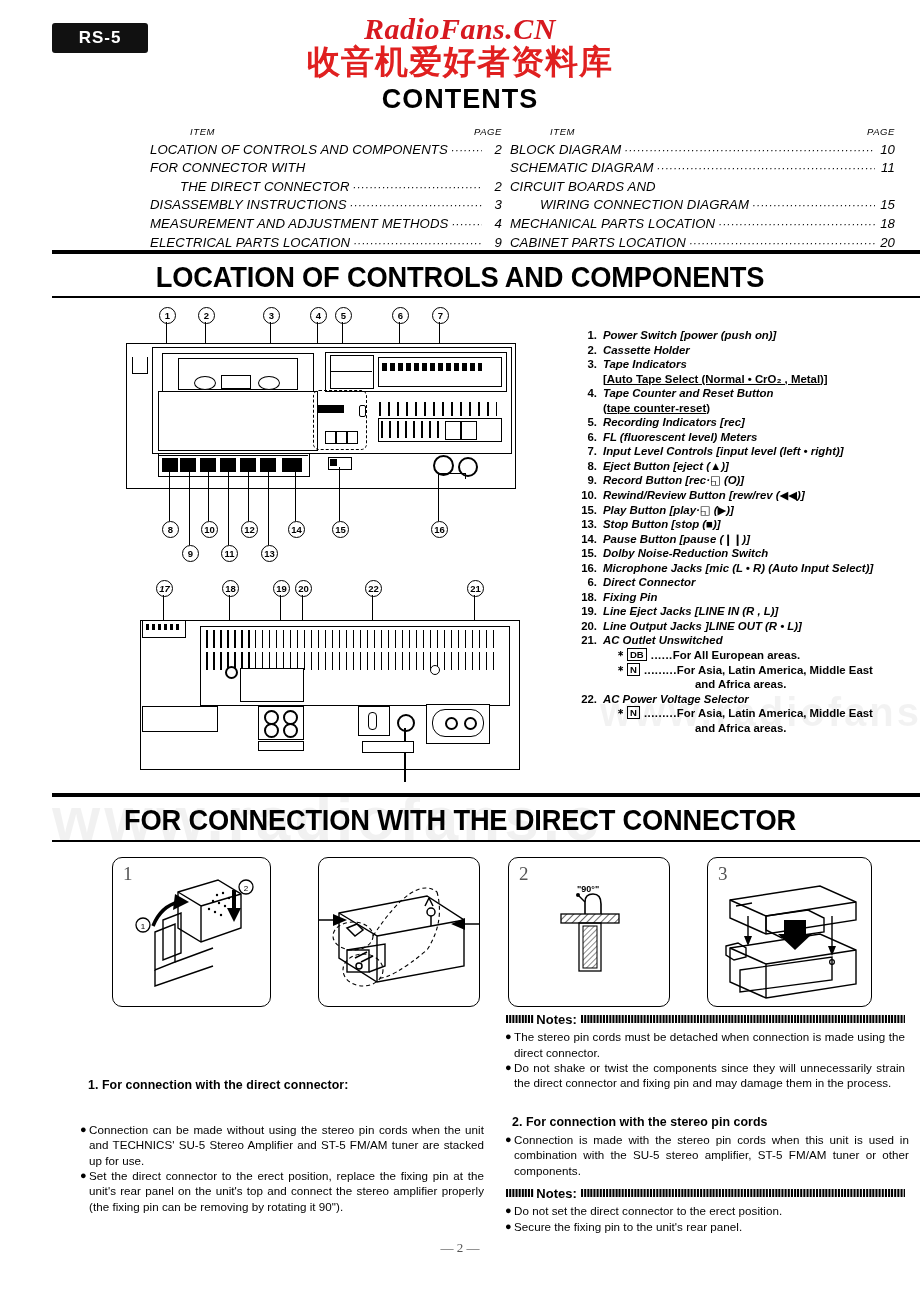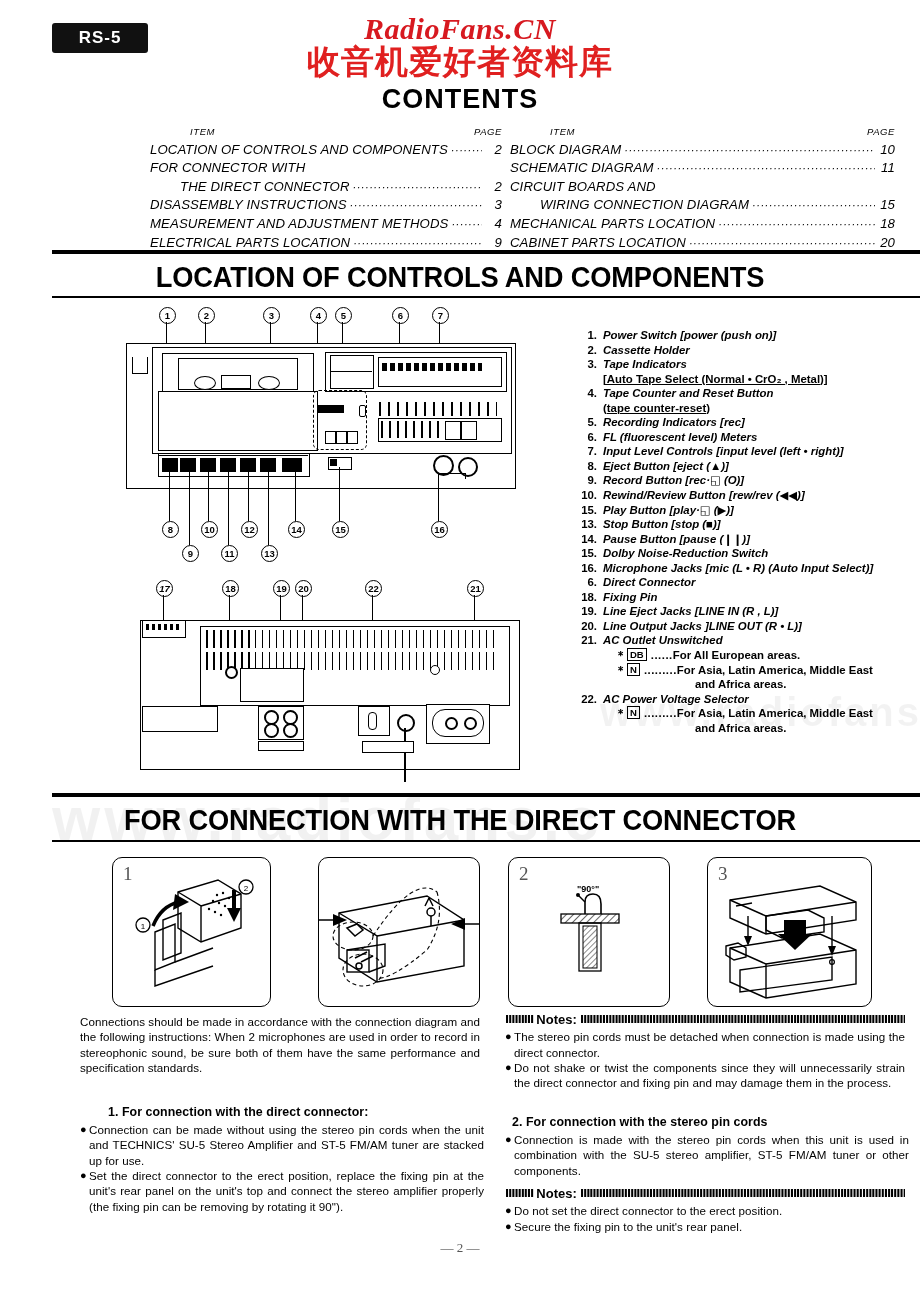--- a/index.html
+++ b/index.html
@@ -619,23 +619,22 @@
       <path d="M76 62 L98 62 L98 76 L104 76 L87 92 L70 76 L76 76 Z" fill="#000"></path>
 
       <path d="M40 58 L40 82" stroke="#000" stroke-width="1.4"></path>
       <path d="M36 78 L44 78 L40 88 Z" fill="#000"></path>
       <path d="M124 58 L124 92" stroke="#000" stroke-width="1.4"></path>
       <path d="M120 88 L128 88 L124 98 Z" fill="#000"></path>
       <circle cx="124" cy="104" r="2.4" fill="none" stroke="#000" stroke-width="1.2"></circle>
     </svg>
   </div>
 
-  <div class="btxt" style="left:80px;top:1014px;width:400px;">Connections should be made in accordance with the connection diagram and the following instructions: When 2 microphones are used in order to record in stereophonic sound, be sure both of them have the same performance and specification standards.</div>
-
-  <div class="btxt bhead" style="left:88px;top:1104px;width:400px;margin-left:20px;">1. For connection with the direct connector:</div>
+
+  <div class="btxt bhead" style="left:88px;top:1077px;width:400px;">1. For connection with the direct connector:</div>
   <div class="btxt" style="left:80px;top:1122px;width:404px;">
     <div class="bul">
       <span class="d">●</span>
       <span class="t">Connection can be made without using the stereo pin cords when the unit and TECHNICS' SU-5 Stereo Amplifier and ST-5 FM/AM tuner are stacked up for use.</span>
     </div>
   </div>
   <div class="btxt" style="left:80px;top:1168px;width:404px;">
     <div class="bul">
       <span class="d">●</span>
       <span class="t">Set the direct connector to the erect position, replace the fixing pin at the unit's rear panel on the unit's top and connect the stereo amplifier properly (the fixing pin can be removing by rotating it 90").</span>

